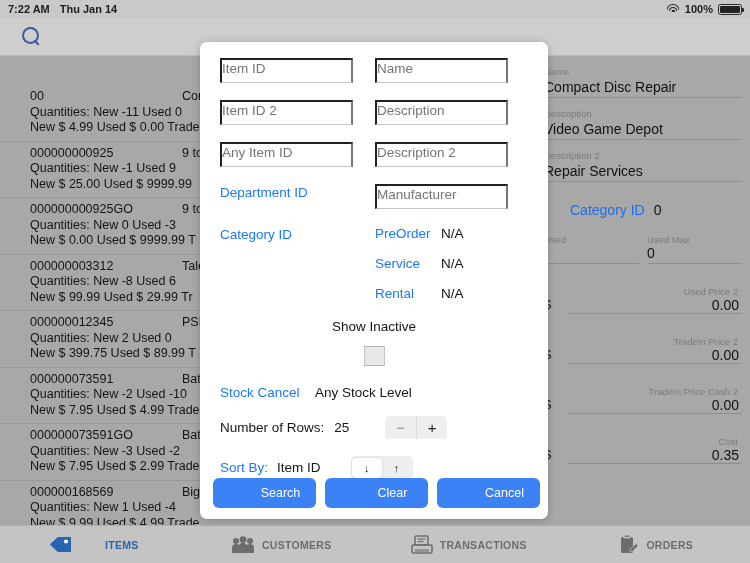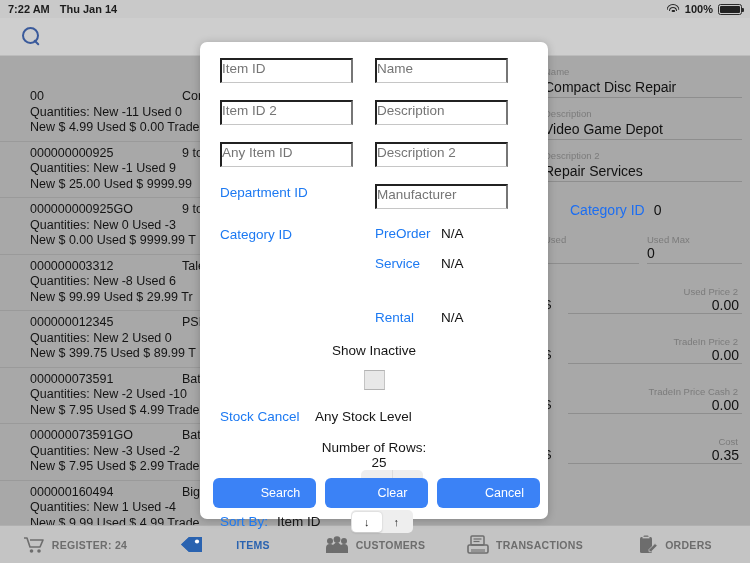--- a/index.html
+++ b/index.html
@@ -160,21 +160,21 @@
   .inactive-row .t { font-size: 13.5px; color: #161616; }
   .cbox {
     width: 21px; height: 20px; background: #e8e8e8;
     border: 1px solid #c4c4c4;
     border-top-color: #b3b3b3; border-bottom-color: #b3b3b3;
     cursor: pointer;
   }
   .stock-row { display: flex; align-items: baseline; margin-top: 19px; }
   .stock-row .k { font-size: 13.5px; color: #1c79f2; width: 95px; }
   .stock-row .v { font-size: 13.5px; color: #161616; }
-  .rows-row { display: flex; align-items: center; margin-top: 16px; flex-direction: column; }
+  .rows-row { display: flex; align-items: center; margin-top: 16px; }
   .rows-row .k { font-size: 13.5px; color: #161616; }
   .rows-row .v { font-size: 13.5px; color: #161616; margin-left: 10px; }
   .stepper {
     margin-left: 36px;
     display: flex; width: 62px; height: 23px;
     background: #eeeeee; border-radius: 5px; overflow: hidden;
   }
   .stepper div {
     flex: 1; display: flex; align-items: center; justify-content: center;
     font-size: 15px; color: #222; cursor: pointer;
@@ -304,21 +304,21 @@
           <div class="row">
             <div class="l1">
               <span class="id">000000073591GO</span>
               <span class="nm">Battlezon</span>
             </div>
             <div>Quantities:  New -3  Used -2</div>
             <div>New $ 7.95  Used $ 2.99  Trade</div>
           </div>
           <div class="row">
             <div class="l1">
-              <span class="id">000000160494</span>
+              <span class="id">000000168569</span>
               <span class="nm">Big Bump</span>
             </div>
             <div>Quantities:  New 1  Used -4</div>
             <div>New $ 9.99  Used $ 4.99  Trade</div>
           </div>
         </div>
     </div>
 
     <div class="detail-pane">
       <div id="detail-fields-host">
@@ -418,21 +418,21 @@
             <input class="ph" type="text" placeholder="Manufacturer" style="">
           </div>
           <div class="mfield kv" style="height: 30px;">
             <span class="k">PreOrder</span>
             <span class="v">N/A</span>
           </div>
           <div class="mfield kv" style="height: 30px;">
             <span class="k">Service</span>
             <span class="v">N/A</span>
           </div>
-          <div class="mfield kv" style="height: 30px; margin-top: 24px;">
+          <div class="mfield kv" style="height: 30px;">
             <span class="k">Rental</span>
             <span class="v">N/A</span>
           </div>
         </div>
     </div>
 
     <div class="inactive-row">
       <span class="t">Show Inactive</span>
       <span class="cbox"></span>
     </div>
@@ -461,30 +461,20 @@
     </div>
 
     <div class="btn-row" id="btn-host">
         <button class="btn" style="background: rgb(59, 130, 246);">Search</button>
         <button class="btn" style="background: rgb(59, 130, 246);">Clear</button>
         <button class="btn" style="background: rgb(59, 130, 246);">Cancel</button>
       </div>
   </div>
 
   <div class="tabbar" id="tabbar-host">
-      <div class="tab">
-        <span>
-          <svg width="22" height="18" viewBox="0 0 22 18">
-            <path d="M1 2h3l3 9h10l3-7H7" fill="none" stroke="currentColor" stroke-width="1.6" stroke-linejoin="round"></path>
-            <circle cx="8.5" cy="15" r="1.8" fill="currentColor"></circle>
-            <circle cx="16" cy="15" r="1.8" fill="currentColor"></circle>
-          </svg>
-        </span>
-        <span>REGISTER: 24</span>
-      </div>
       <div class="tab active">
         <span>
           <svg width="24" height="17" viewBox="0 0 24 17">
             <path d="M9 1h13v15H9L1 8.5z" fill="currentColor"></path>
             <circle cx="17" cy="5.5" r="2.1" fill="#ffffff"></circle>
             <path d="M5 1h4L1 8.5 9 16H5L-3 8.5z" fill="currentColor" opacity="0.85" transform="translate(4,0)"></path>
           </svg>
         </span>
         <span>ITEMS</span>
       </div>

